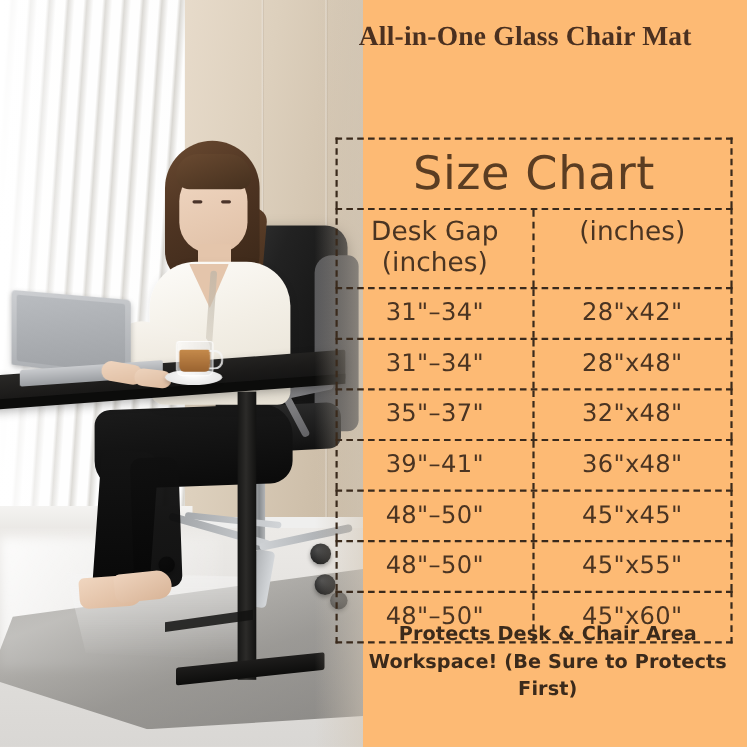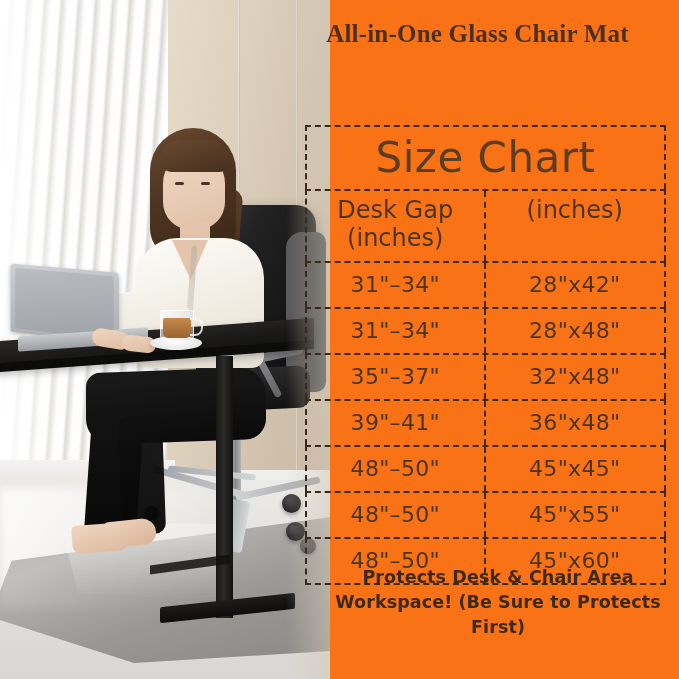--- a/index.html
+++ b/index.html
@@ -5,21 +5,21 @@
   html,body{margin:0;padding:0;}
   body{
     width:679px;height:679px;
     font-family:"Liberation Sans",sans-serif;
     background:#d3c8b8;
     overflow:hidden;
   }
   #page{
     position:relative;
     width:679px;height:679px;
-    background:#f97316;
+    background:#fdba74;
     overflow:hidden;
   }
 
   
   .photo{
     position:absolute;left:0;top:0;width:330px;height:679px;
     overflow:hidden;background:#efefee;
   }
   .ph-wallR{position:absolute;left:150px;top:0;width:180px;height:470px;
     background:linear-gradient(100deg,#e9ddcd 0%,#ddd0bd 40%,#cfc0ab 78%,#c6b7a1 100%);}

